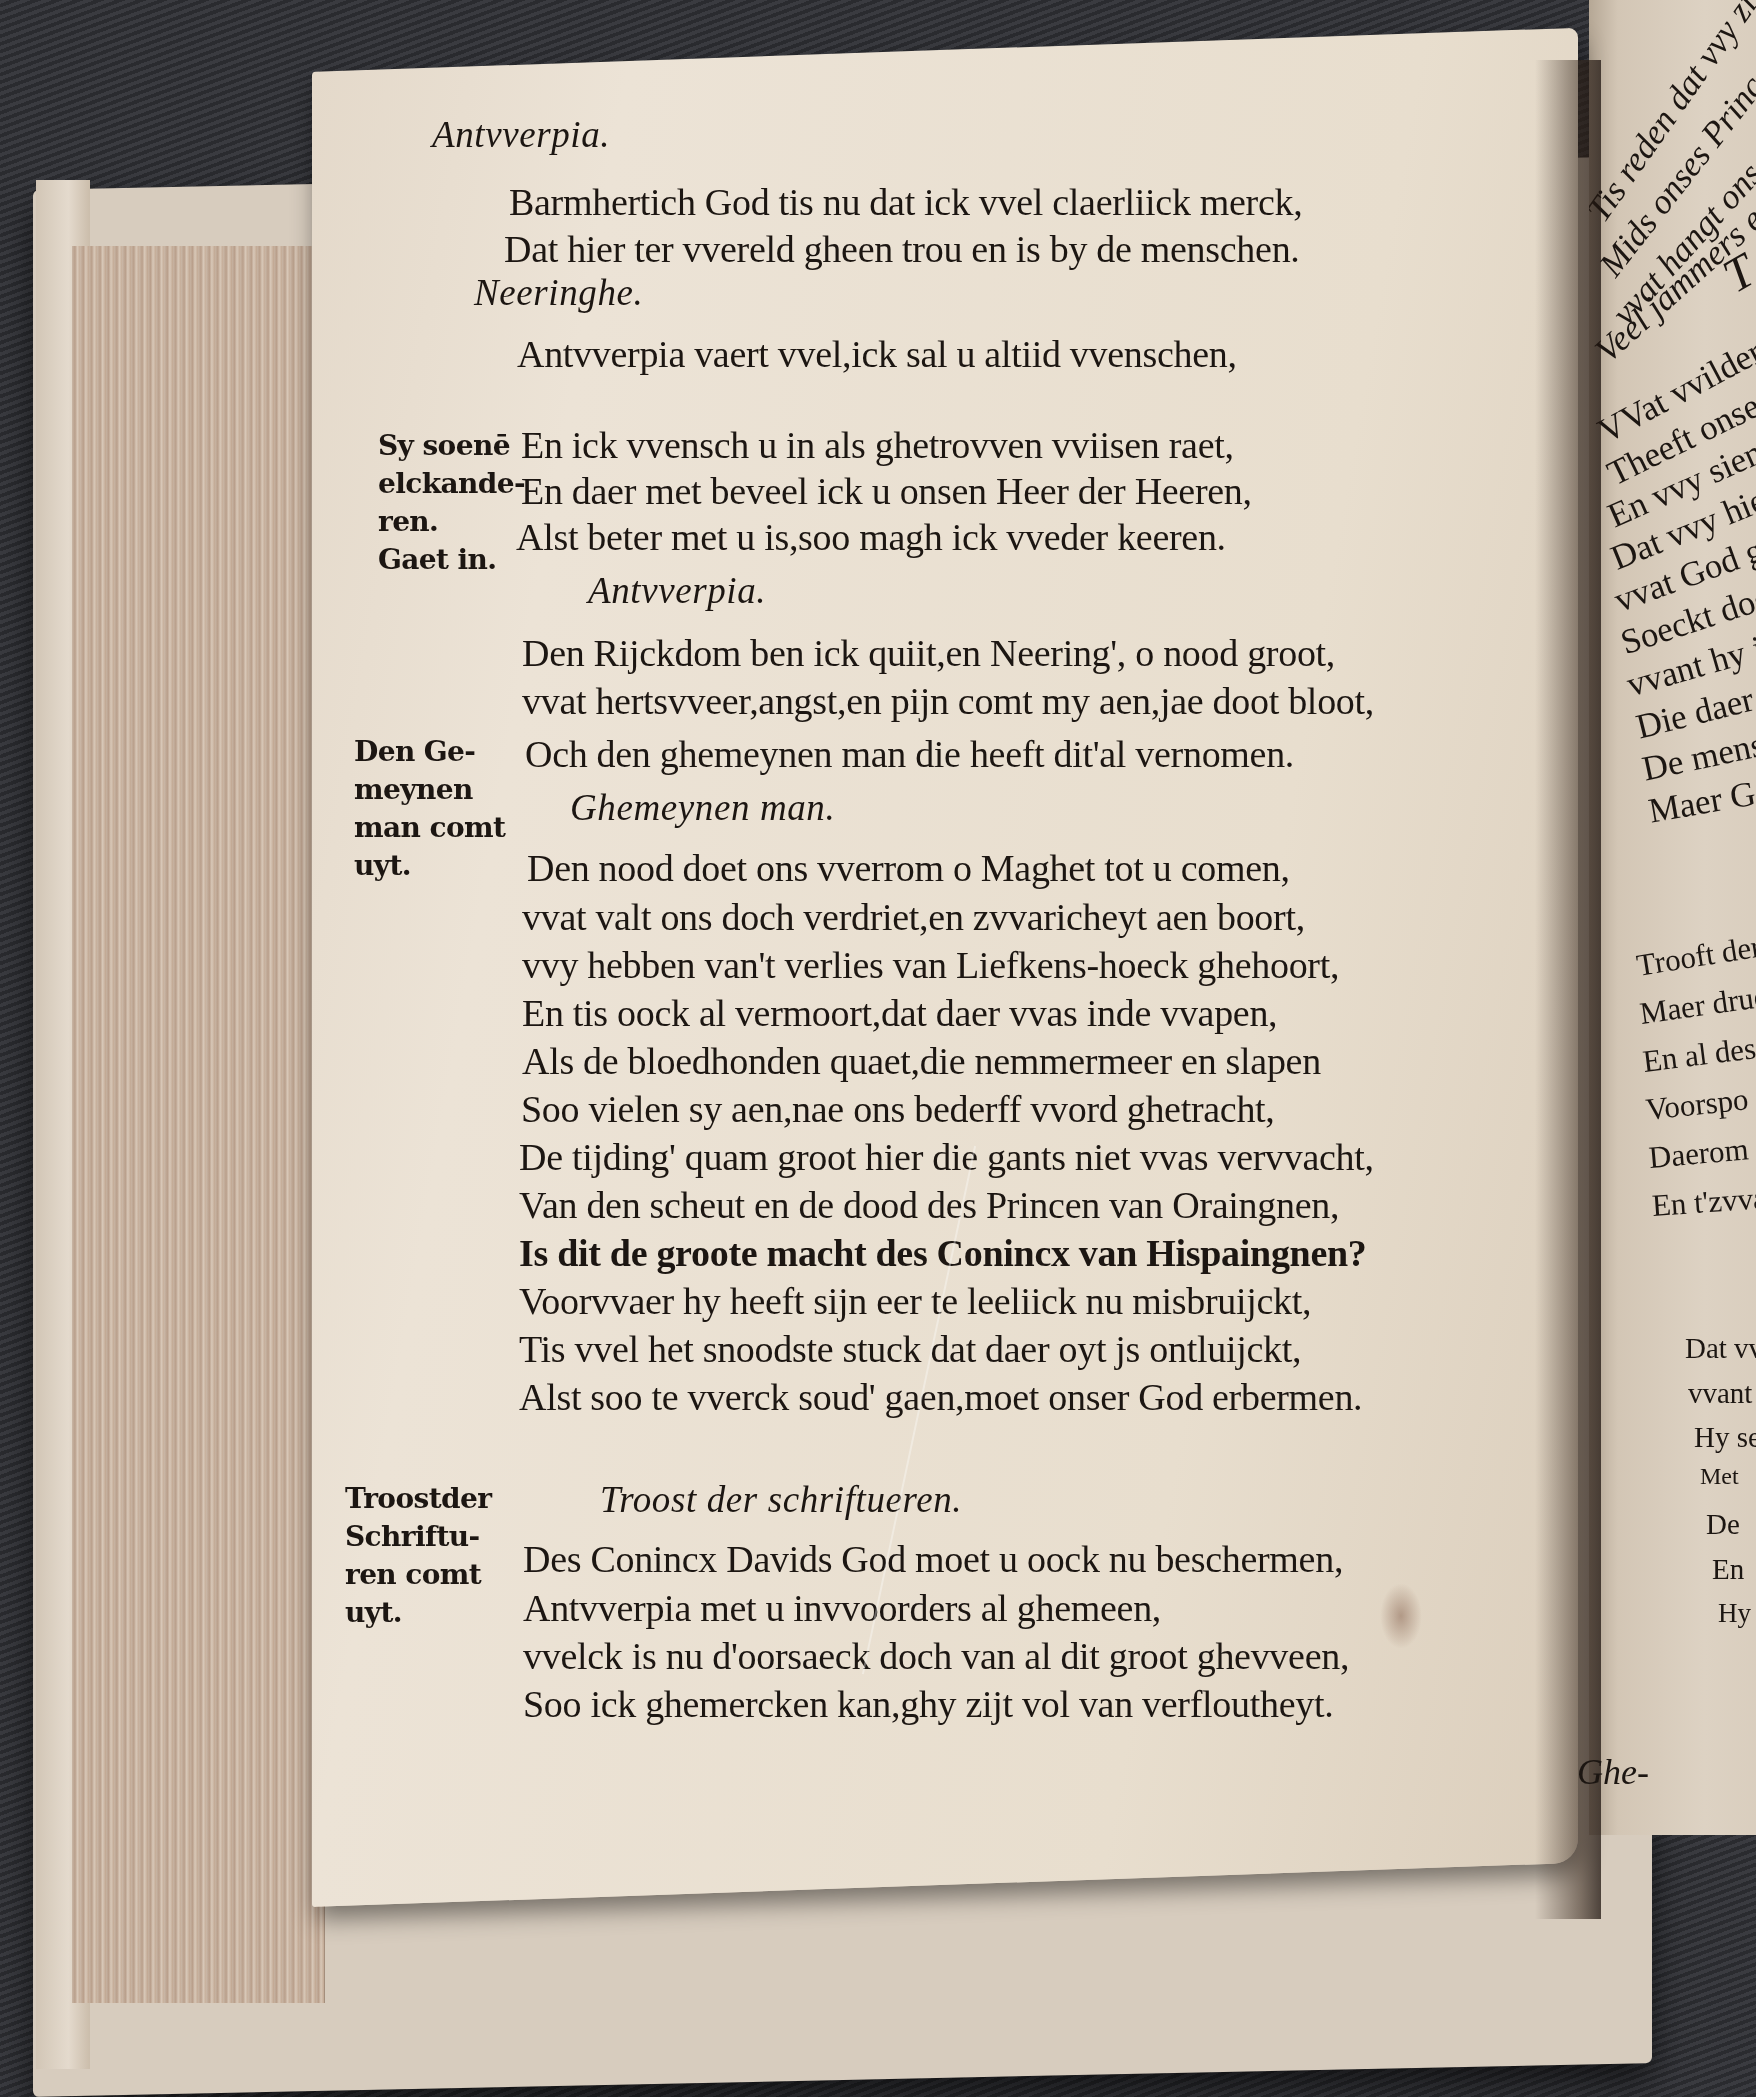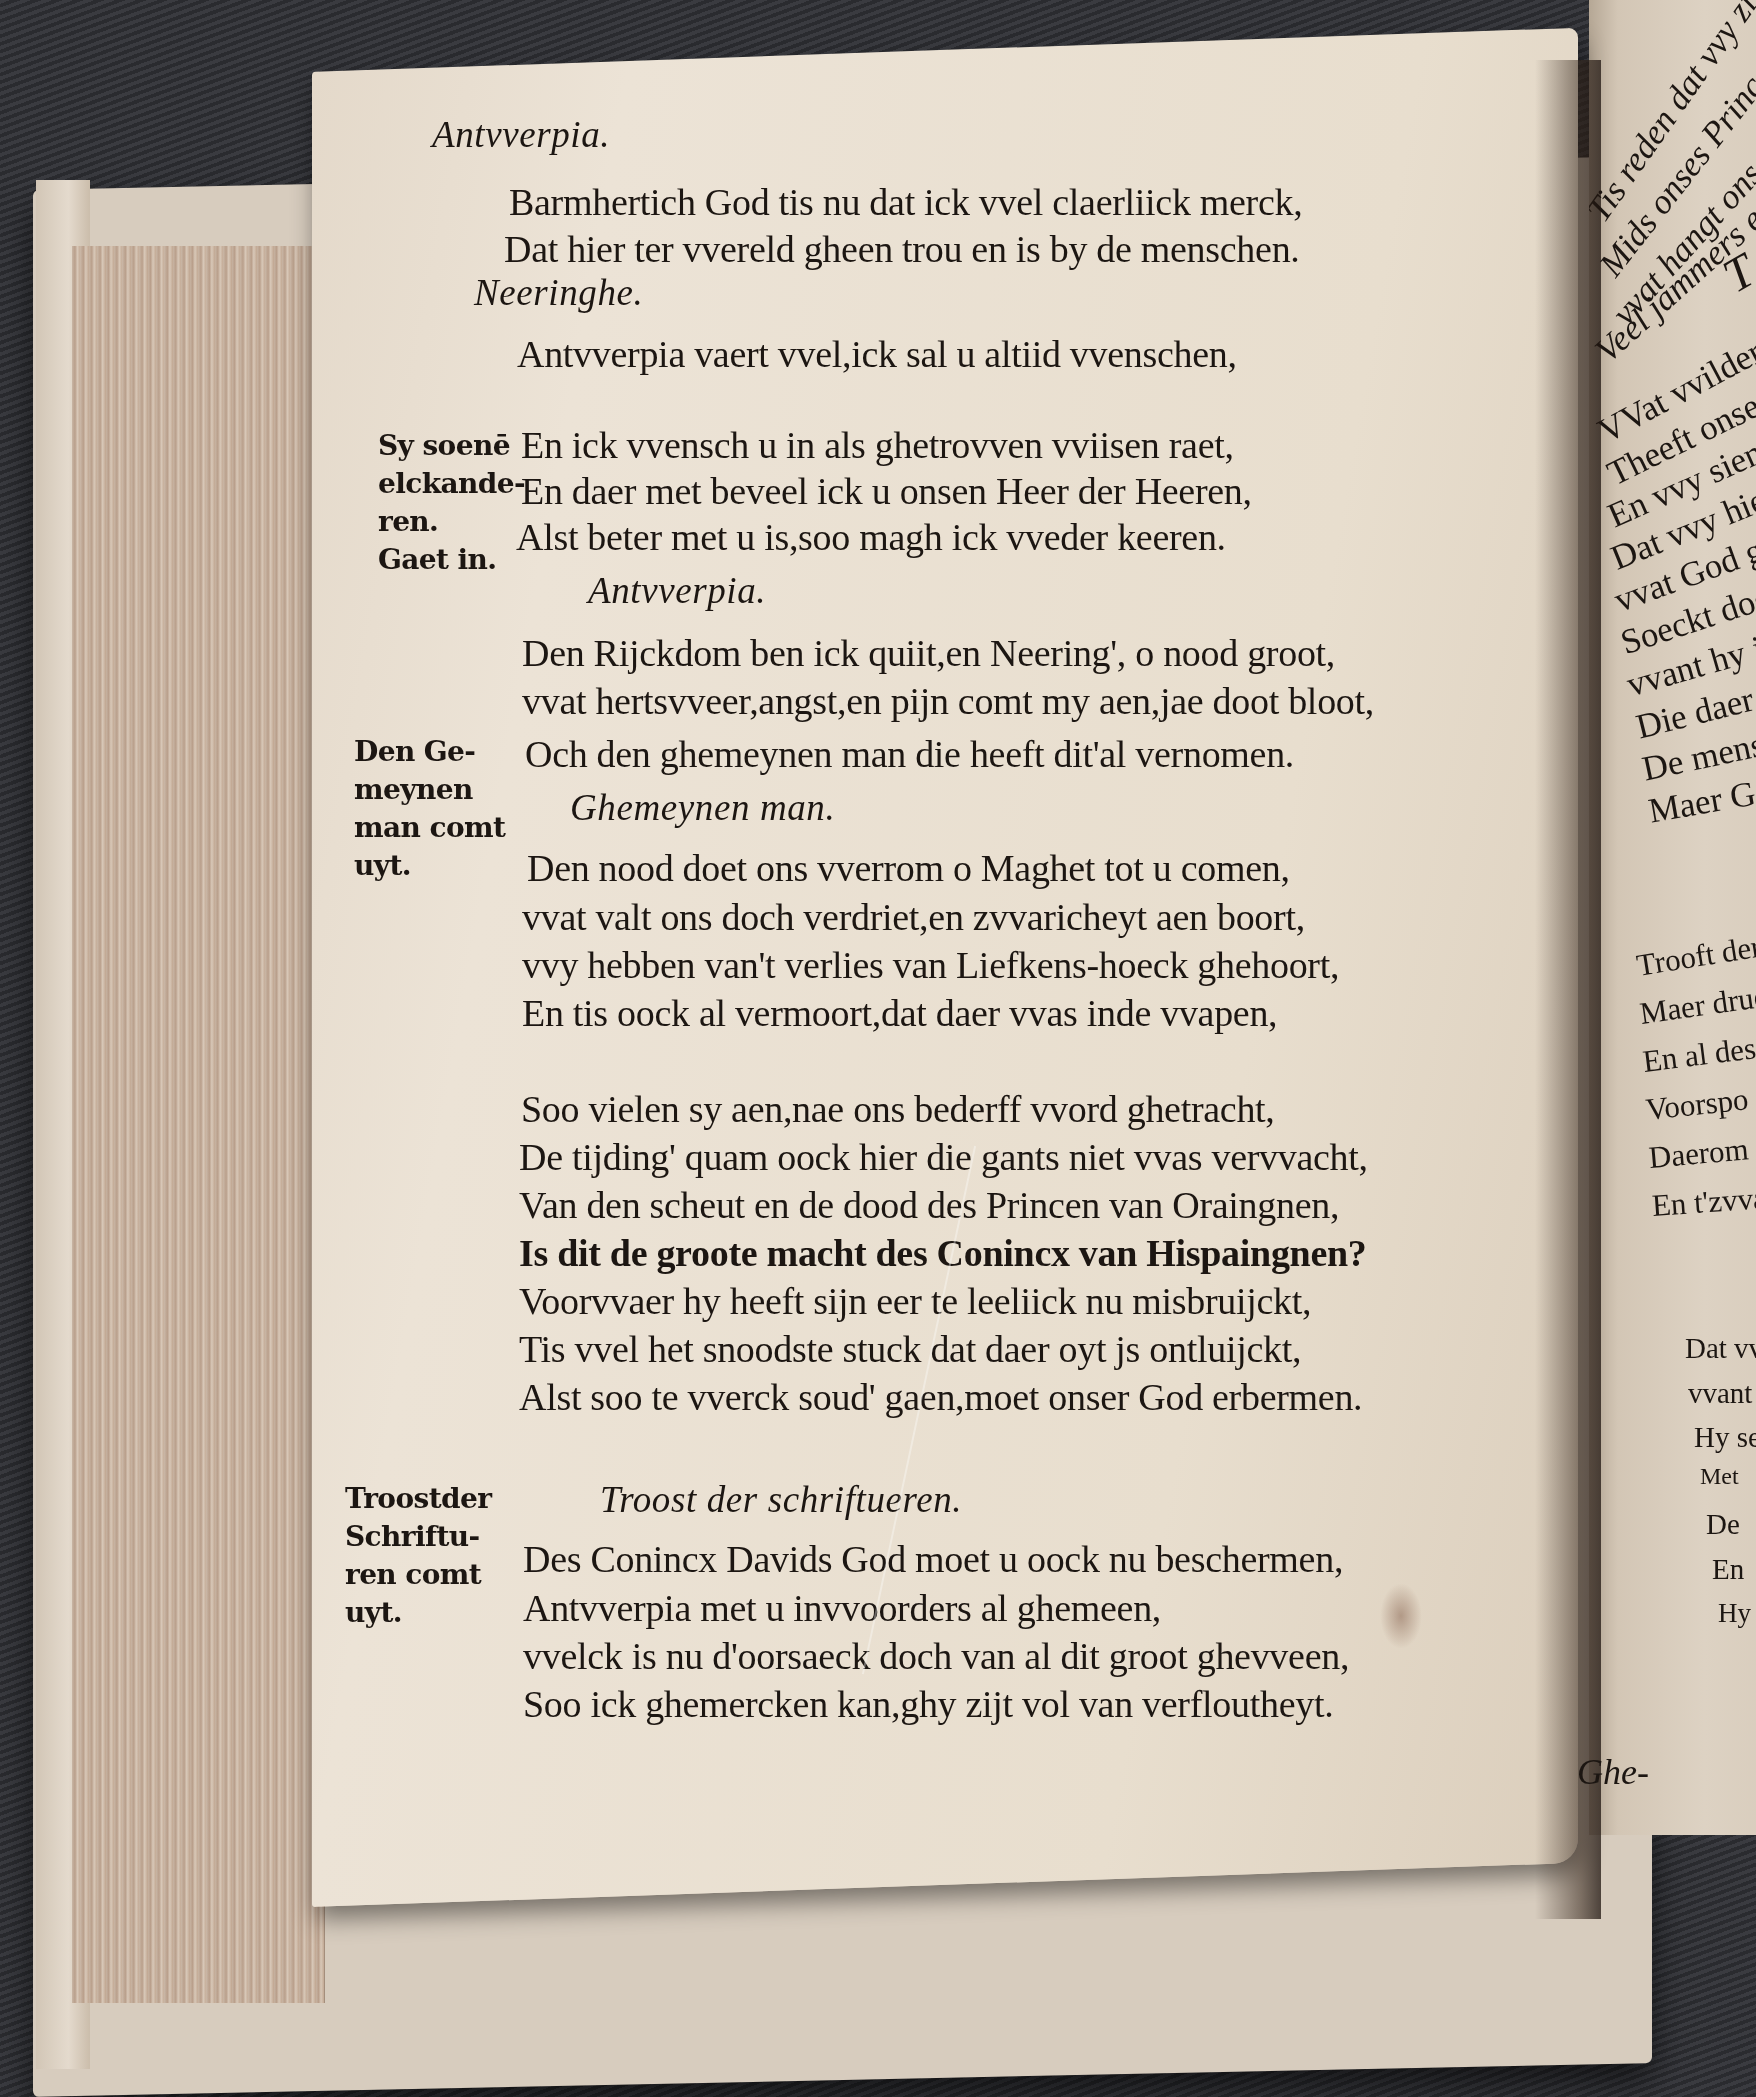--- a/index.html
+++ b/index.html
@@ -175,22 +175,23 @@
   <div class="margin-note" style="left:354px;top:733px;">Den Ge-
 meynen
 man comt
 uyt.</div>
 
   <div class="heading" style="left:570px;top:786px;">Ghemeynen man.</div>
   <div class="line" style="left:527px;top:846px;">Den nood doet ons vverrom o Maghet tot u comen,</div>
   <div class="line" style="left:522px;top:895px;">vvat valt ons doch verdriet,en zvvaricheyt aen boort,</div>
   <div class="line" style="left:522px;top:943px;">vvy hebben van't verlies van Liefkens-hoeck ghehoort,</div>
   <div class="line" style="left:522px;top:991px;">En tis oock al vermoort,dat daer vvas inde vvapen,</div>
+  <div class="line" style="left:522px;top:1039px;">Als de bloedhonden quaet,die nemmermeer en slapen</div>
   <div class="line" style="left:521px;top:1087px;">Soo vielen sy aen,nae ons bederff vvord ghetracht,</div>
-  <div class="line" style="left:519px;top:1135px;">De tijding' quam oock hier die gants niet vvas vervvacht,</div>
+  <div class="line" style="left:519px;top:1135px;">De tijding' quam groot hier die gants niet vvas vervvacht,</div>
   <div class="line" style="left:519px;top:1183px;">Van den scheut en de dood des Princen van Oraingnen,</div>
   <div class="line" style="left:519px;top:1231px;font-weight:bold;">Is dit de groote macht des Conincx van Hispaingnen?</div>
   <div class="line" style="left:519px;top:1279px;">Voorvvaer hy heeft sijn eer te leeliick nu misbruijckt,</div>
   <div class="line" style="left:519px;top:1327px;">Tis vvel het snoodste stuck dat daer oyt js ontluijckt,</div>
   <div class="line" style="left:519px;top:1375px;">Alst soo te vverck soud' gaen,moet onser God erbermen.</div>
 
   <div class="heading" style="left:600px;top:1478px;">Troost der schriftueren.</div>
   <div class="line" style="left:523px;top:1537px;">Des Conincx Davids God moet u oock nu beschermen,</div>
   <div class="line" style="left:523px;top:1586px;">Antvverpia met u invvoorders al ghemeen,</div>
   <div class="line" style="left:523px;top:1634px;">vvelck is nu d'oorsaeck doch van al dit groot ghevveen,</div>

